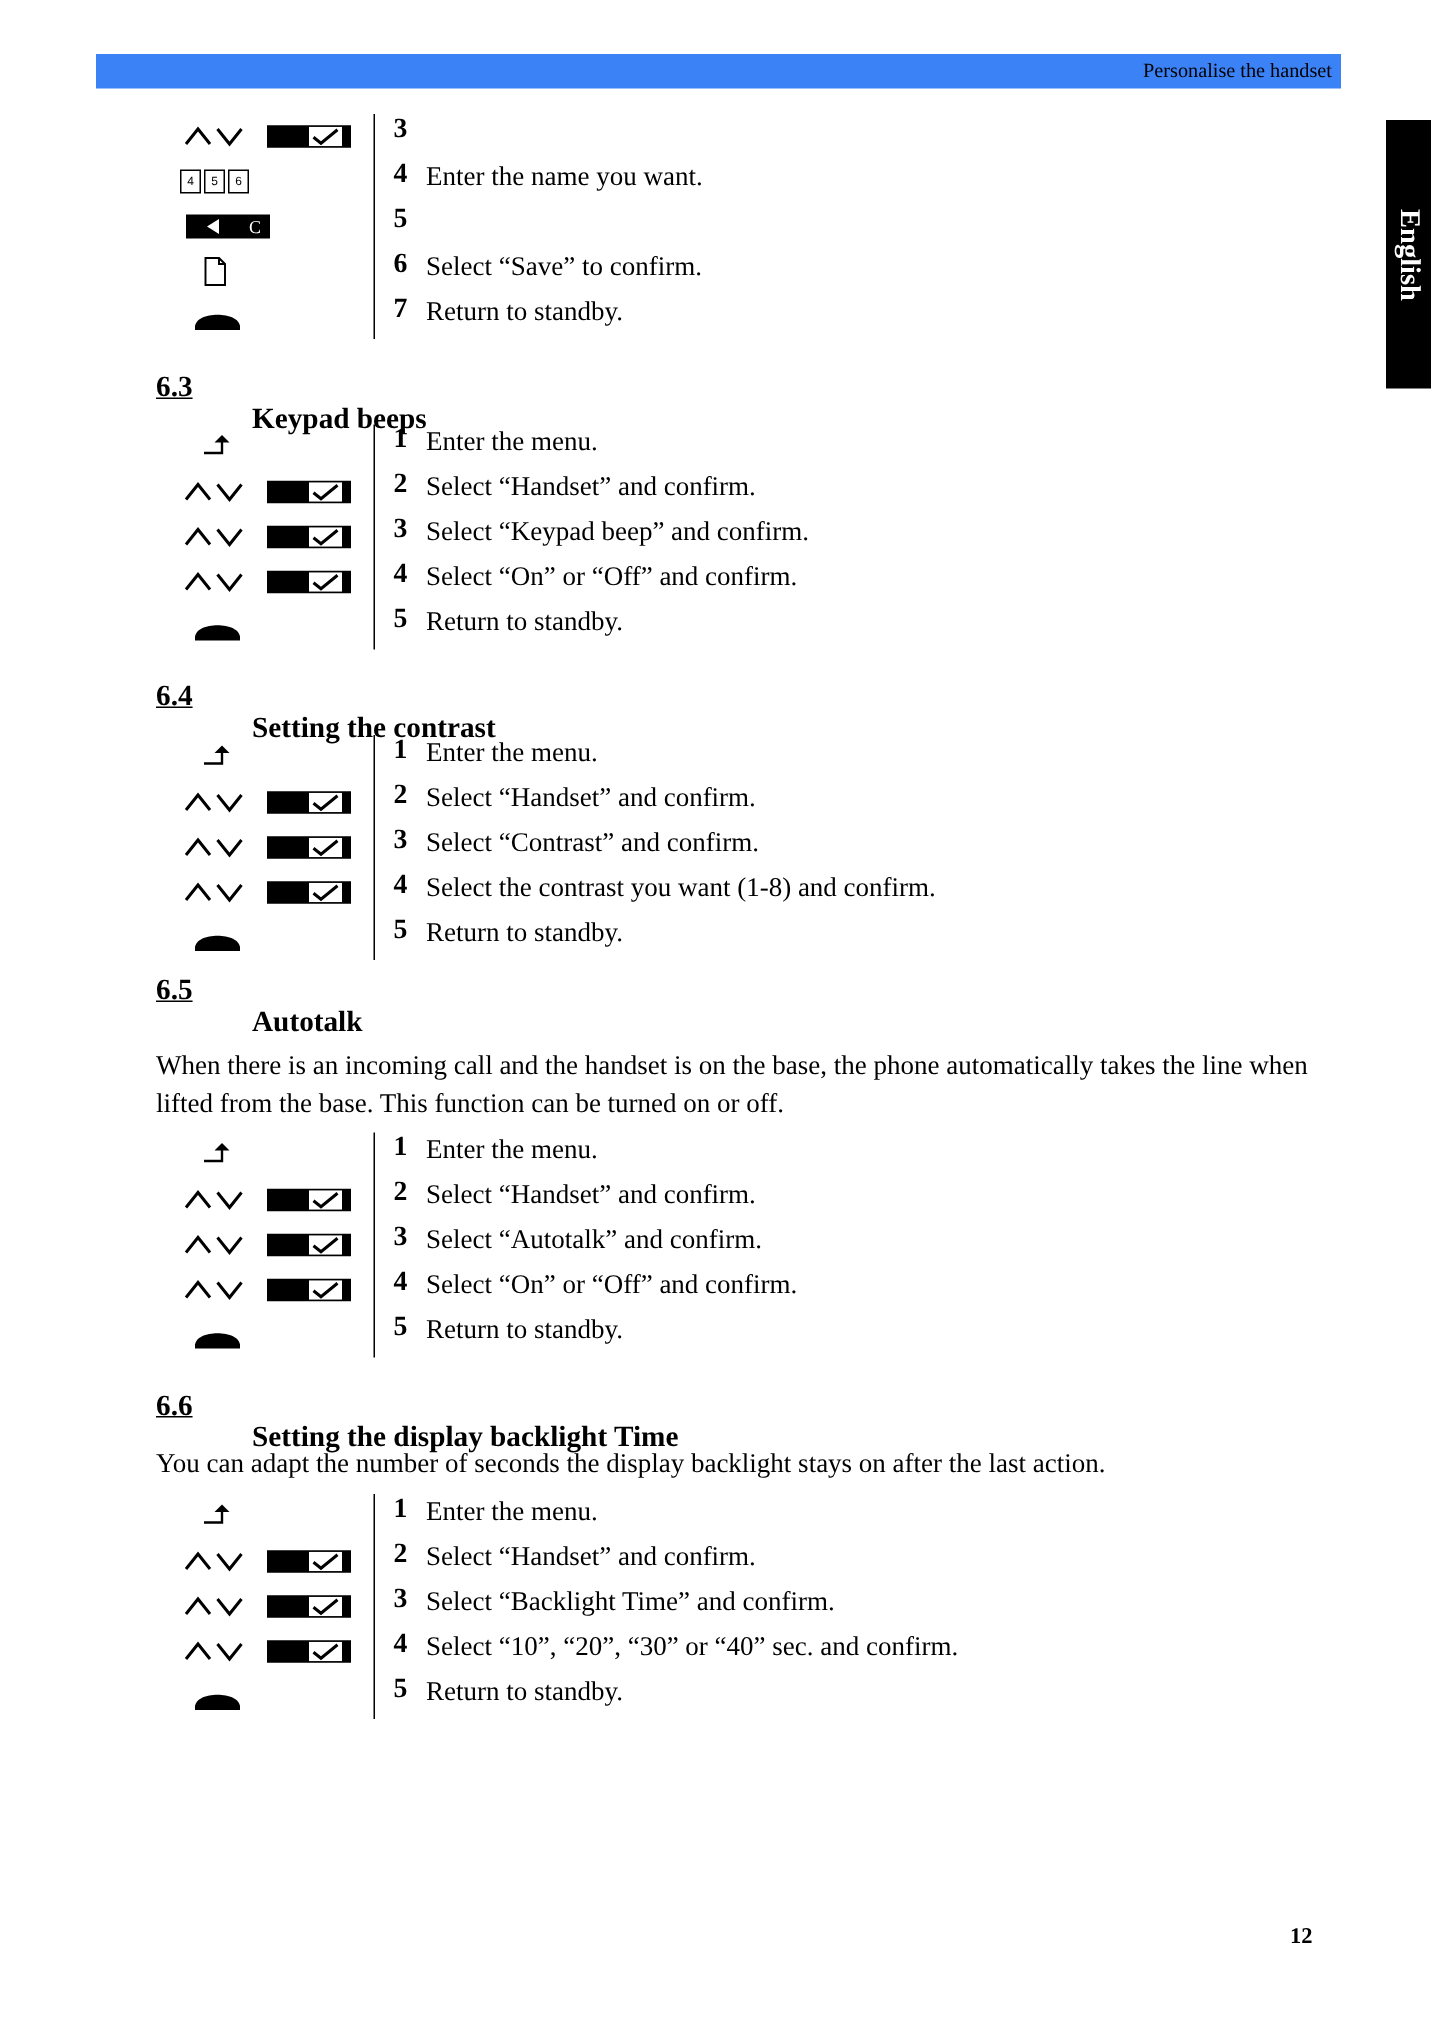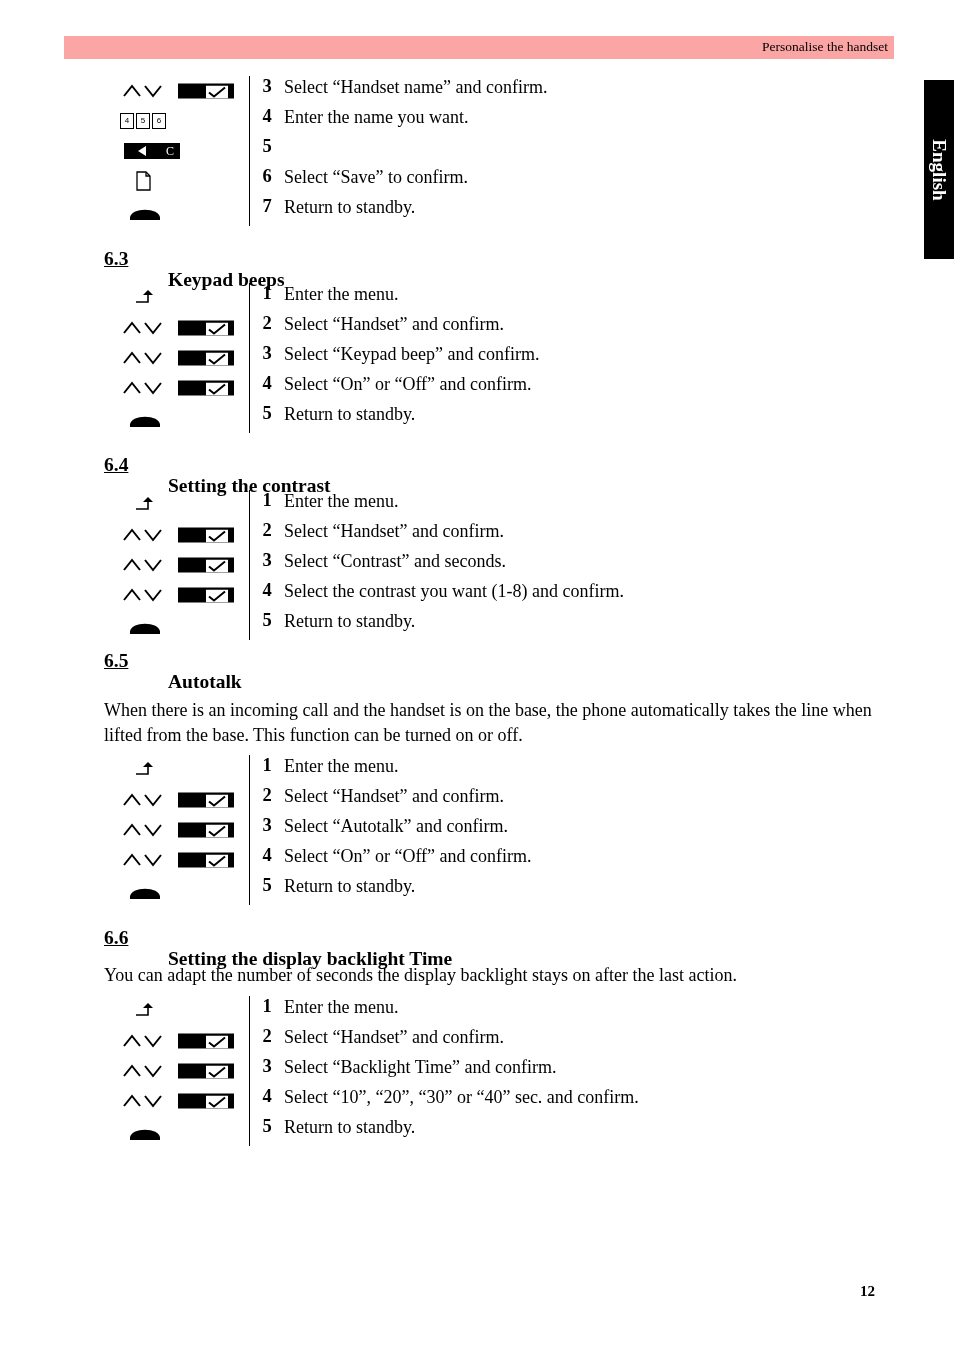--- a/index.html
+++ b/index.html
@@ -21,21 +21,21 @@
     height: 1351px;
   }
 
   
   .header-bar {
     position: absolute;
     left: 64px;
     top: 36px;
     width: 830px;
     height: 23px;
-    background: #fca5a5;
+    background: #3b82f6;
   }
   .header-text {
     position: absolute;
     right: 6px;
     top: 3px;
     font-size: 13.5px;
     font-family: "Liberation Serif", serif;
     color: #000;
     white-space: nowrap;
   }
@@ -240,21 +240,20 @@
               </svg>
             </span>
             <span class="ic ic-softkey">
               <span class="chk"><svg width="22" height="13" viewBox="0 0 22 13">
                   <rect x="0" y="0" width="22" height="13" fill="#fff"></rect>
                   <polyline points="3,7 8,11 19,2" fill="none" stroke="#000" stroke-width="2"></polyline>
                 </svg></span>
             </span>
           </div>
           <div class="stepnum">3</div>
-          <div class="steptext">Select “Handset name” and confirm.</div>
         </div>
         <div class="row">
           <div class="icons">
             <span class="ic ic-digits">
               <div>4</div>
               <div>5</div>
               <div>6</div>
             </span>
           </div>
           <div class="stepnum">4</div>
@@ -414,21 +413,21 @@
               </svg>
             </span>
             <span class="ic ic-softkey">
               <span class="chk"><svg width="22" height="13" viewBox="0 0 22 13">
                   <rect x="0" y="0" width="22" height="13" fill="#fff"></rect>
                   <polyline points="3,7 8,11 19,2" fill="none" stroke="#000" stroke-width="2"></polyline>
                 </svg></span>
             </span>
           </div>
           <div class="stepnum">3</div>
-          <div class="steptext">Select “Contrast” and seconds.</div>
+          <div class="steptext">Select “Contrast” and confirm.</div>
         </div>
         <div class="row">
           <div class="icons">
             <span class="ic ic-updown">
               <svg width="42" height="16" viewBox="0 0 42 16">
                 <polyline points="2,13 10,3 18,13" fill="none" stroke="#000" stroke-width="2"></polyline>
                 <polyline points="23,3 31,13 39,3" fill="none" stroke="#000" stroke-width="2"></polyline>
               </svg>
             </span>
             <span class="ic ic-softkey">

